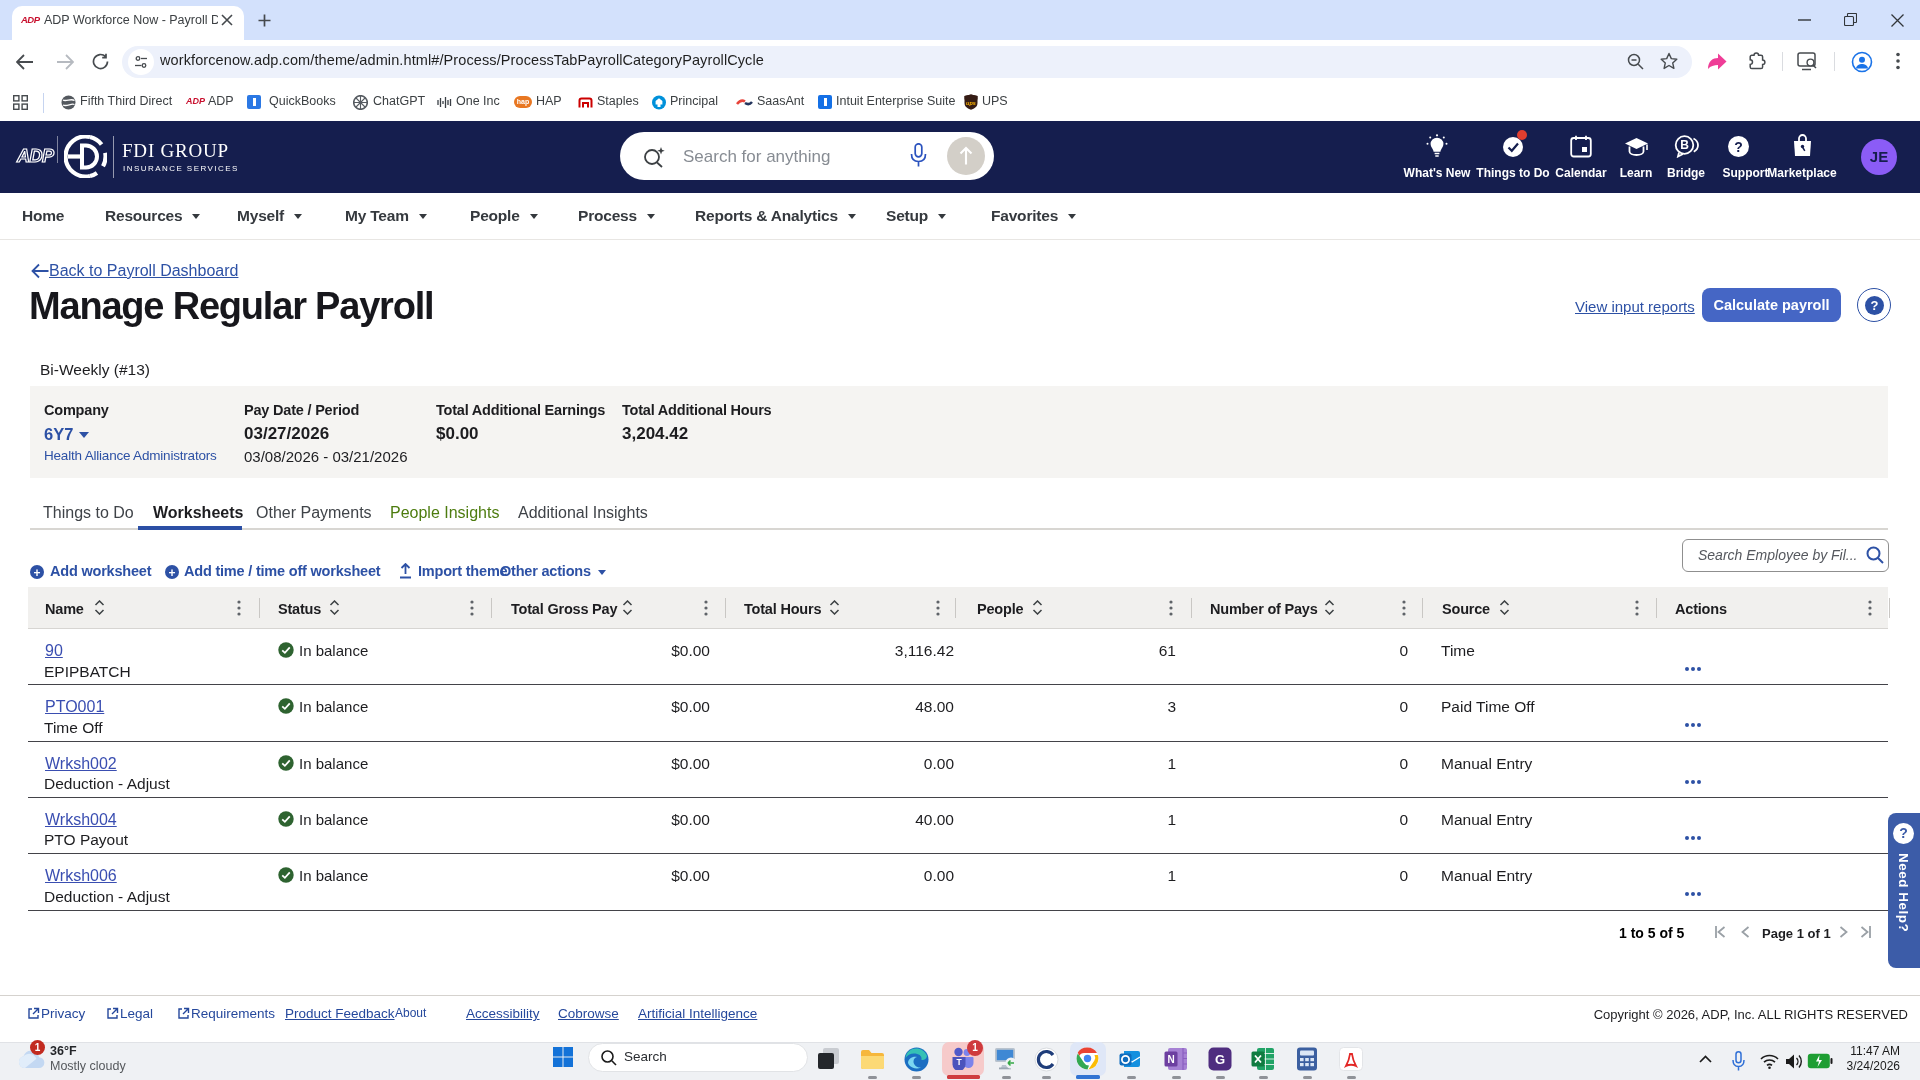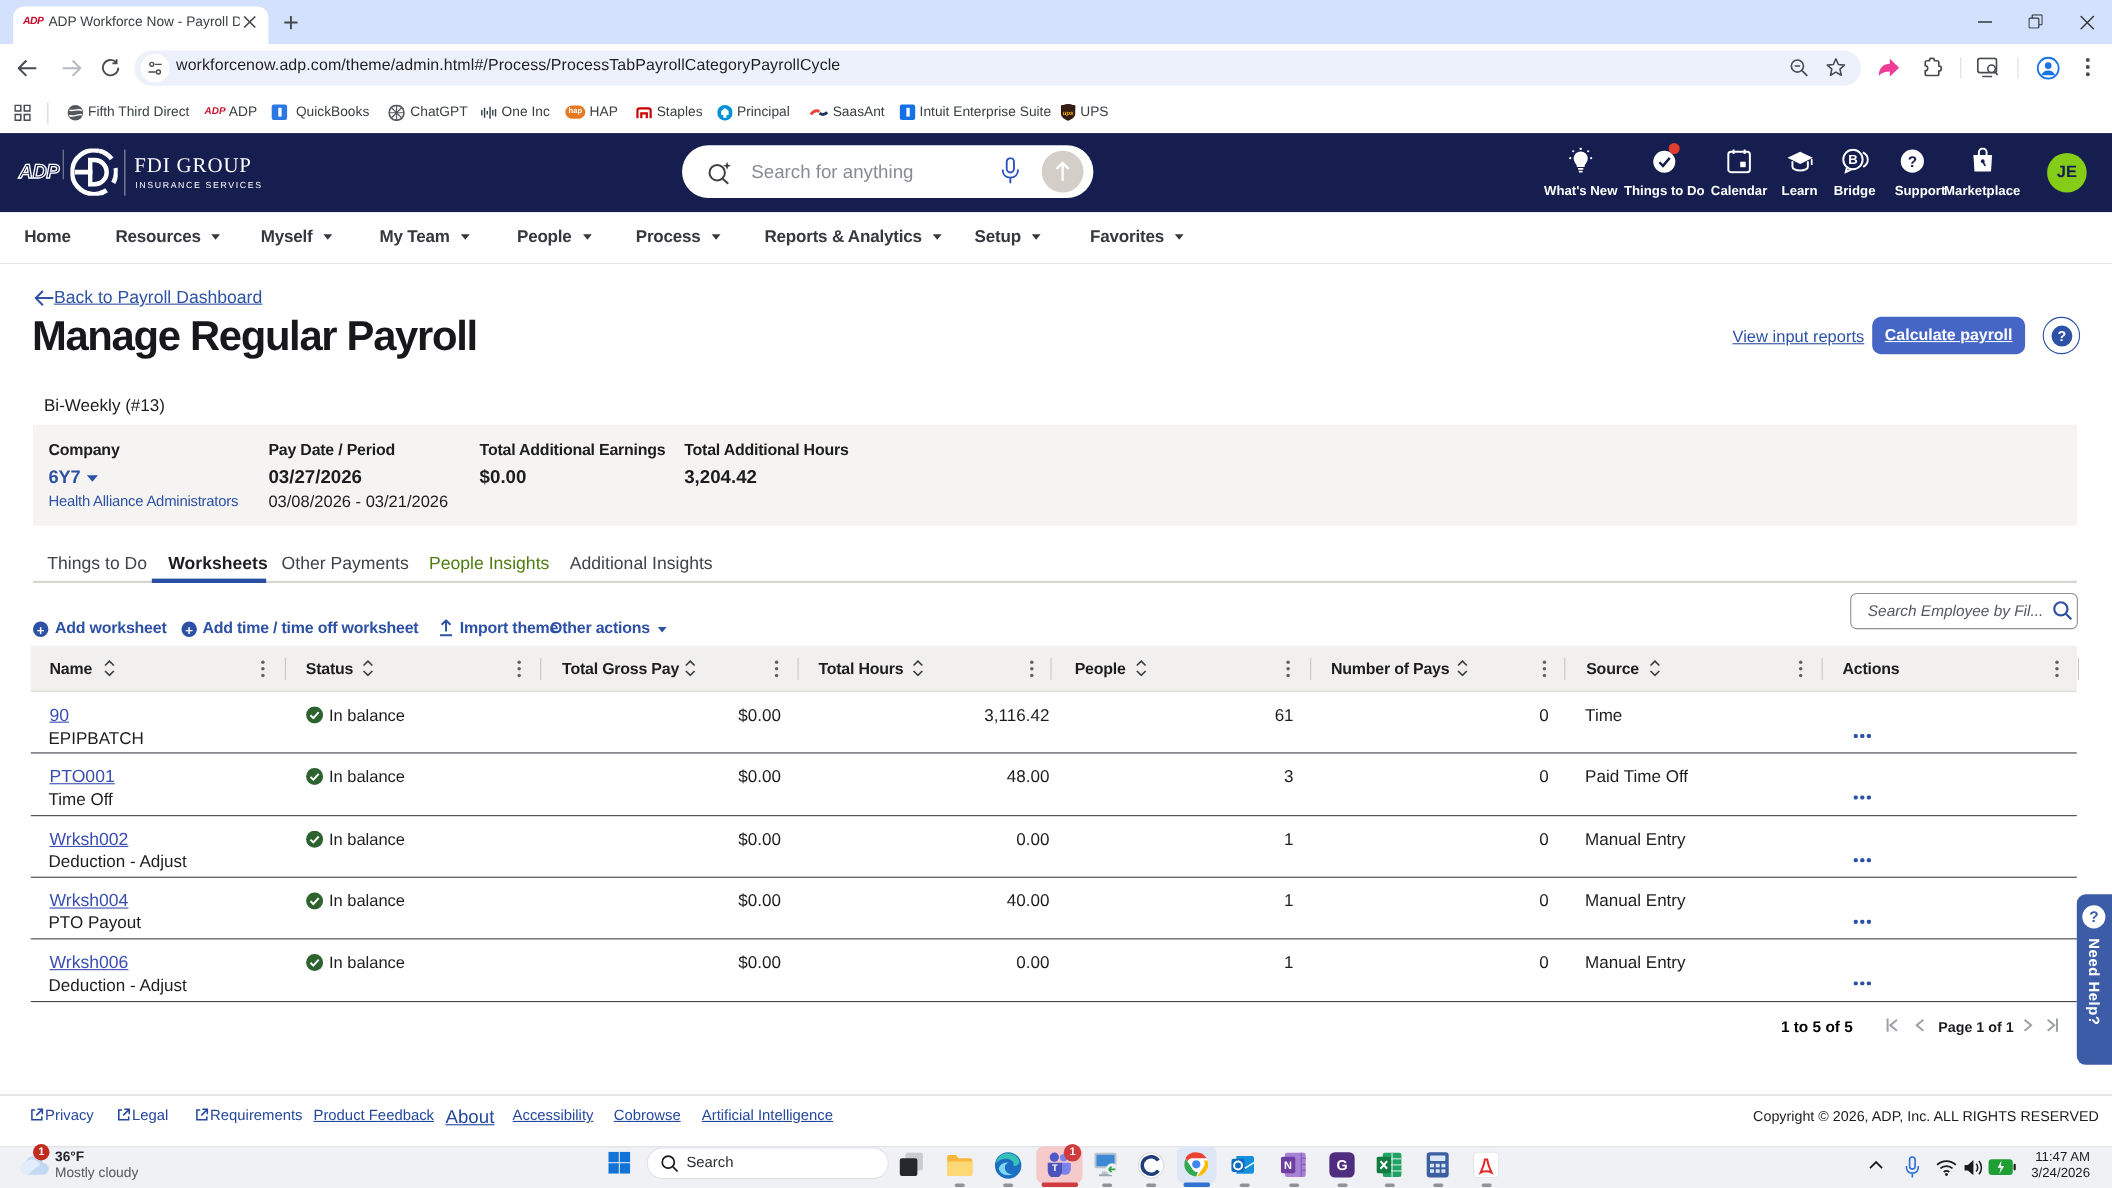--- a/index.html
+++ b/index.html
@@ -222,21 +222,21 @@
   </svg>
   <div class="abs" style="left:1688px;top:45px;width:115px;text-align:center;font-size:12px;font-weight:bold;color:#fff;">Support</div>
 
   <svg class="abs" style="left:1792px;top:13px;" width="21" height="24" viewBox="0 0 21 24">
     <path d="M2 7 H19 L18 22 H3 Z" fill="#fff"></path>
     <path d="M7 9.5 V4.5 A3.5 3.5 0 0 1 14 4.5 V9.5" fill="none" stroke="#fff" stroke-width="1.8"></path>
     <circle cx="10.5" cy="12.5" r="1.7" fill="#151e4e"></circle>
         <path d="M10.5 13 L12.8 16.8" stroke="#151e4e" stroke-width="1.5"></path>
   </svg>
   <div class="abs" style="left:1752px;top:45px;width:100px;text-align:center;font-size:12px;font-weight:bold;color:#fff;">Marketplace</div>
-  <div class="abs" style="left:1861px;top:18px;width:36px;height:36px;background:#84cc16;border-radius:18px;text-align:center;line-height:36px;font-size:15px;font-weight:bold;color:#151e4e;">JE</div>
+  <div class="abs" style="left:1861px;top:18px;width:36px;height:36px;background:#8b5cf6;border-radius:18px;text-align:center;line-height:36px;font-size:15px;font-weight:bold;color:#151e4e;">JE</div>
 </div>
 
 <div class="abs" style="left:0;top:193px;width:1920px;height:47px;background:#fff;border-bottom:1px solid #e8e6e3;font-size:16px;font-weight:bold;color:#35393e;" id="nav">
   <style>.ni{position:absolute;top:14px;white-space:nowrap;font-size:15.5px;letter-spacing:-0.2px;} .crt{display:inline-block;width:0;height:0;border-left:4.5px solid transparent;border-right:4.5px solid transparent;border-top:5.5px solid #35393e;margin-left:10px;vertical-align:2px;}</style>
   <div class="ni" style="left:22px;">Home</div>
   <div class="ni" style="left:105px;">Resources<span class="crt"></span></div>
   <div class="ni" style="left:237px;">Myself<span class="crt"></span></div>
   <div class="ni" style="left:345px;">My Team<span class="crt"></span></div>
   <div class="ni" style="left:470px;">People<span class="crt"></span></div>
   <div class="ni" style="left:578px;">Process<span class="crt"></span></div>
@@ -260,21 +260,21 @@
   </style>
 
   <svg class="abs" style="left:31px;top:22px;" width="18" height="16" viewBox="0 0 18 16">
         <path d="M8 1.5 L1.5 8 L8 14.5 M2 8 H17.5" stroke="#2d51a5" stroke-width="1.8" fill="none"></path>
       </svg>
   <div class="abs lnk" style="left:49px;top:21px;font-size:16px;">Back to Payroll Dashboard</div>
 
   <div class="abs" style="left:29px;top:44px;font-size:38px;font-weight:800;color:#17171c;letter-spacing:-1.2px;">Manage Regular Payroll</div>
 
   <div class="abs lnk" style="left:1575px;top:57px;font-size:15px;">View input reports</div>
-  <div class="abs" style="left:1702px;top:47px;width:139px;height:34px;background:#4566c5;border-radius:8px;text-align:center;line-height:34px;font-size:14.5px;font-weight:bold;color:#fff;text-decoration:underline;">Calculate payroll</div>
+  <div class="abs" style="left:1702px;top:47px;width:139px;height:34px;background:#4566c5;border-radius:8px;text-align:center;line-height:34px;font-size:14.5px;font-weight:bold;color:#fff;">Calculate payroll</div>
   <div class="abs" style="left:1857px;top:47px;width:34px;height:34px;border:1.5px solid #2d51a5;border-radius:50%;"></div>
   <div class="abs" style="left:1865px;top:55px;width:19px;height:19px;background:#2d51a5;border-radius:50%;text-align:center;line-height:19px;font-size:13px;font-weight:bold;color:#fff;">?</div>
 
   <div class="abs" style="left:40px;top:120px;font-size:15.5px;color:#1d1d20;">Bi-Weekly (#13)</div>
 
   <div class="abs" style="left:30px;top:145px;width:1858px;height:92px;background:#f5f4f2;">
     <div class="abs" style="left:14px;top:16px;font-size:14.5px;font-weight:bold;color:#1d1d20;letter-spacing:-0.2px;">Company</div>
     <div class="abs" style="left:14px;top:39px;font-size:16.5px;font-weight:bold;color:#2d51a5;">6Y7</div>
     <span class="abs" style="left:49px;top:46px;width:0;height:0;border-left:5px solid transparent;border-right:5px solid transparent;border-top:6px solid #2d51a5;"></span>
     <div class="abs" style="left:14px;top:62px;font-size:13.5px;letter-spacing:-0.2px;color:#2d51a5;">Health Alliance Administrators</div>
@@ -513,21 +513,21 @@
         <path d="M5 2 H2 V11 H11 V8" fill="none" stroke="#25489c" stroke-width="1.4"></path>
         <path d="M7 1.5 H11.5 V6 M11.5 1.5 L6 7" fill="none" stroke="#25489c" stroke-width="1.4"></path>
       </svg>
 <div class="abs" style="left:120px;top:765px;font-size:13.5px;color:#25489c;">Legal</div>
 <svg class="abs" style="left:177px;top:766px;" width="13" height="13" viewBox="0 0 13 13">
         <path d="M5 2 H2 V11 H11 V8" fill="none" stroke="#25489c" stroke-width="1.4"></path>
         <path d="M7 1.5 H11.5 V6 M11.5 1.5 L6 7" fill="none" stroke="#25489c" stroke-width="1.4"></path>
       </svg>
 <div class="abs" style="left:191px;top:765px;font-size:13.5px;color:#25489c;">Requirements</div>
 <div class="abs" style="left:285px;top:765px;font-size:13.5px;color:#25489c;text-decoration:underline;">Product Feedback</div>
-<div class="abs" style="left:405px;top:765px;font-size:17px;color:#25489c;text-decoration:underline;">About</div>
+<div class="abs" style="left:395px;top:765px;font-size:12px;color:#25489c;">About</div>
 <div class="abs" style="left:466px;top:765px;font-size:13.5px;color:#25489c;text-decoration:underline;">Accessibility</div>
 <div class="abs" style="left:558px;top:765px;font-size:13.5px;color:#25489c;text-decoration:underline;">Cobrowse</div>
 <div class="abs" style="left:638px;top:765px;font-size:13.5px;color:#25489c;text-decoration:underline;">Artificial Intelligence</div>
 
   <div class="abs" style="left:1408px;top:766px;width:500px;text-align:right;font-size:13px;color:#1d1d20;">Copyright © 2026, ADP, Inc. ALL RIGHTS RESERVED</div>
 </div>
 
 <div class="abs" style="left:1888px;top:813px;width:32px;height:155px;background:#3c5ca8;border-radius:8px 0 0 8px;">
   <div class="abs" style="left:5px;top:10px;width:21px;height:21px;background:#fff;border-radius:11px;text-align:center;line-height:21px;font-size:14px;font-weight:bold;color:#3c5ca8;">?</div>
   <div class="abs" style="left:8px;top:40px;writing-mode:vertical-rl;font-size:13.5px;font-weight:bold;color:#fff;letter-spacing:0.5px;white-space:nowrap;">Need Help?</div>

